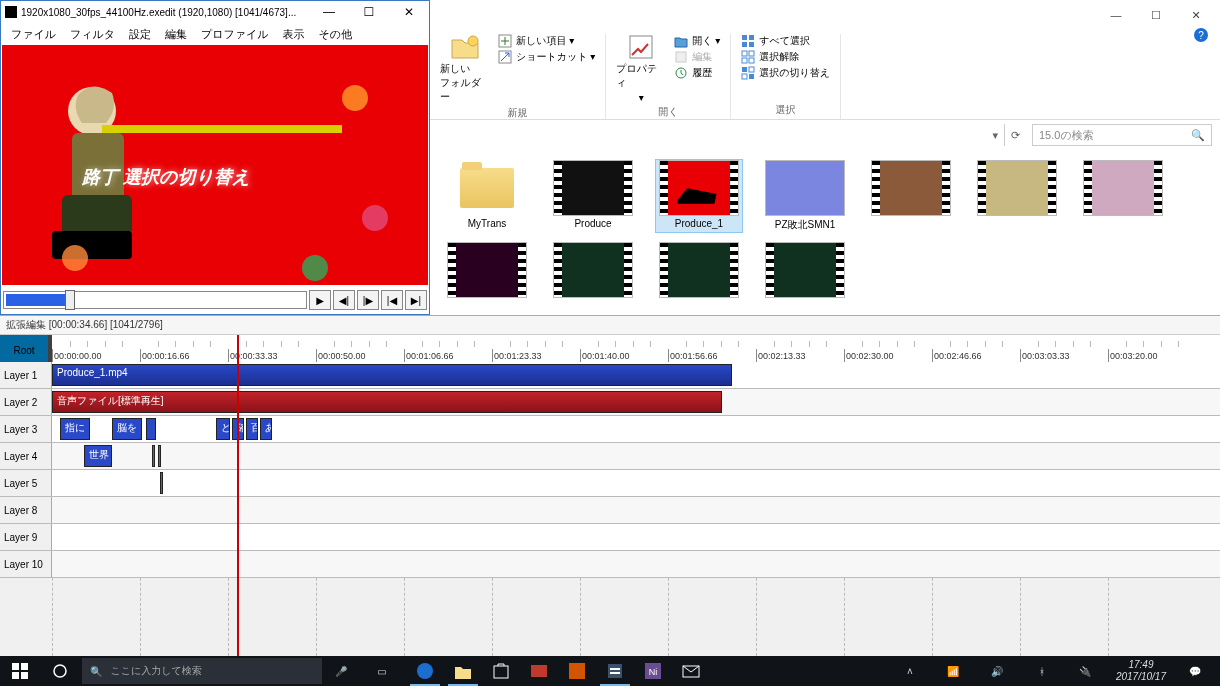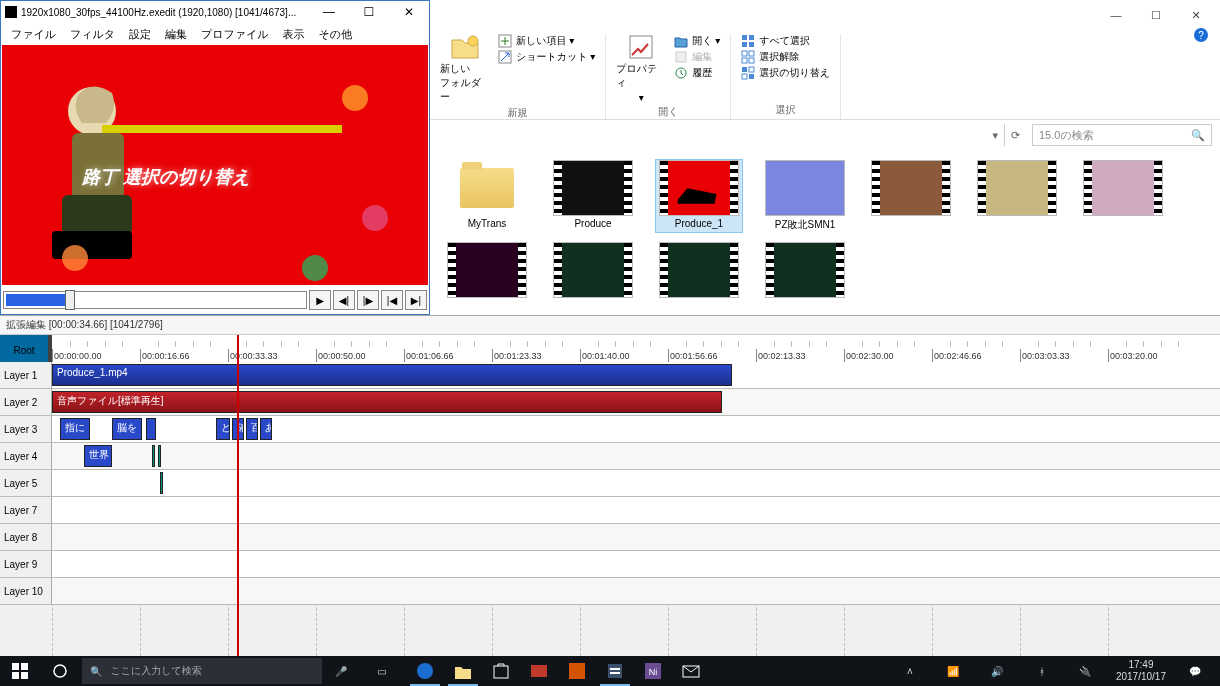--- a/index.html
+++ b/index.html
@@ -81,21 +81,21 @@
 .grid-v { position: absolute; top: 0; bottom: 0; width: 0; border-left: 1px dashed #bbb; }
 
 
 .taskbar { position: absolute; bottom: 0; left: 0; right: 0; height: 30px; background: #101318; display: flex; align-items: center; color: #ddd; font-size: 10px; }
 .tb-btn { width: 40px; height: 30px; display: flex; align-items: center; justify-content: center; cursor: pointer; }
 .search-tb { width: 240px; height: 26px; background: #2a2f38; margin-left: 2px; display: flex; align-items: center; padding: 0 8px; color: #aaa; gap: 8px; }
 .tb-icons { display: flex; margin-left: 4px; }
 .tb-icons .app { width: 38px; height: 30px; display: flex; align-items: center; justify-content: center; position: relative; }
 .tb-icons .app.active::after { content: ""; position: absolute; bottom: 0; left: 4px; right: 4px; height: 2px; background: #76b9ed; }
 .tb-right { margin-left: auto; display: flex; align-items: center; gap: 4px; padding-right: 4px; }
-.clock { text-align: center; line-height: 12px; font-size: 10px; padding: 0 6px; }
+.clock { text-align: center; line-height: 12px; font-size: 10px; padding: 0 6px; font-style: italic; }
 
 svg { display: block; }
 </style>
 </head>
 <body>
 
 <div class="aviutl-window">
   <div class="title-bar">
     <div class="icon-sq"></div>
     <div class="title">1920x1080_30fps_44100Hz.exedit (1920,1080) [1041/4673]...</div>
@@ -492,24 +492,20 @@
           <div class="clip teal" style="left: 106px; width: 3px;"></div>
         </div>
       </div>
       <div class="layer-row">
         <div class="layer-label">Layer 5</div>
         <div class="track">
           <div class="clip teal" style="left: 108px; width: 3px;"></div>
         </div>
       </div>
       <div class="layer-row">
-        <div class="layer-label">Layer 7</div>
-        <div class="track"></div>
-      </div>
-      <div class="layer-row">
         <div class="layer-label">Layer 8</div>
         <div class="track alt"></div>
       </div>
       <div class="layer-row">
         <div class="layer-label">Layer 9</div>
         <div class="track"></div>
       </div>
       <div class="layer-row">
         <div class="layer-label">Layer 10</div>
         <div class="track alt"></div>

